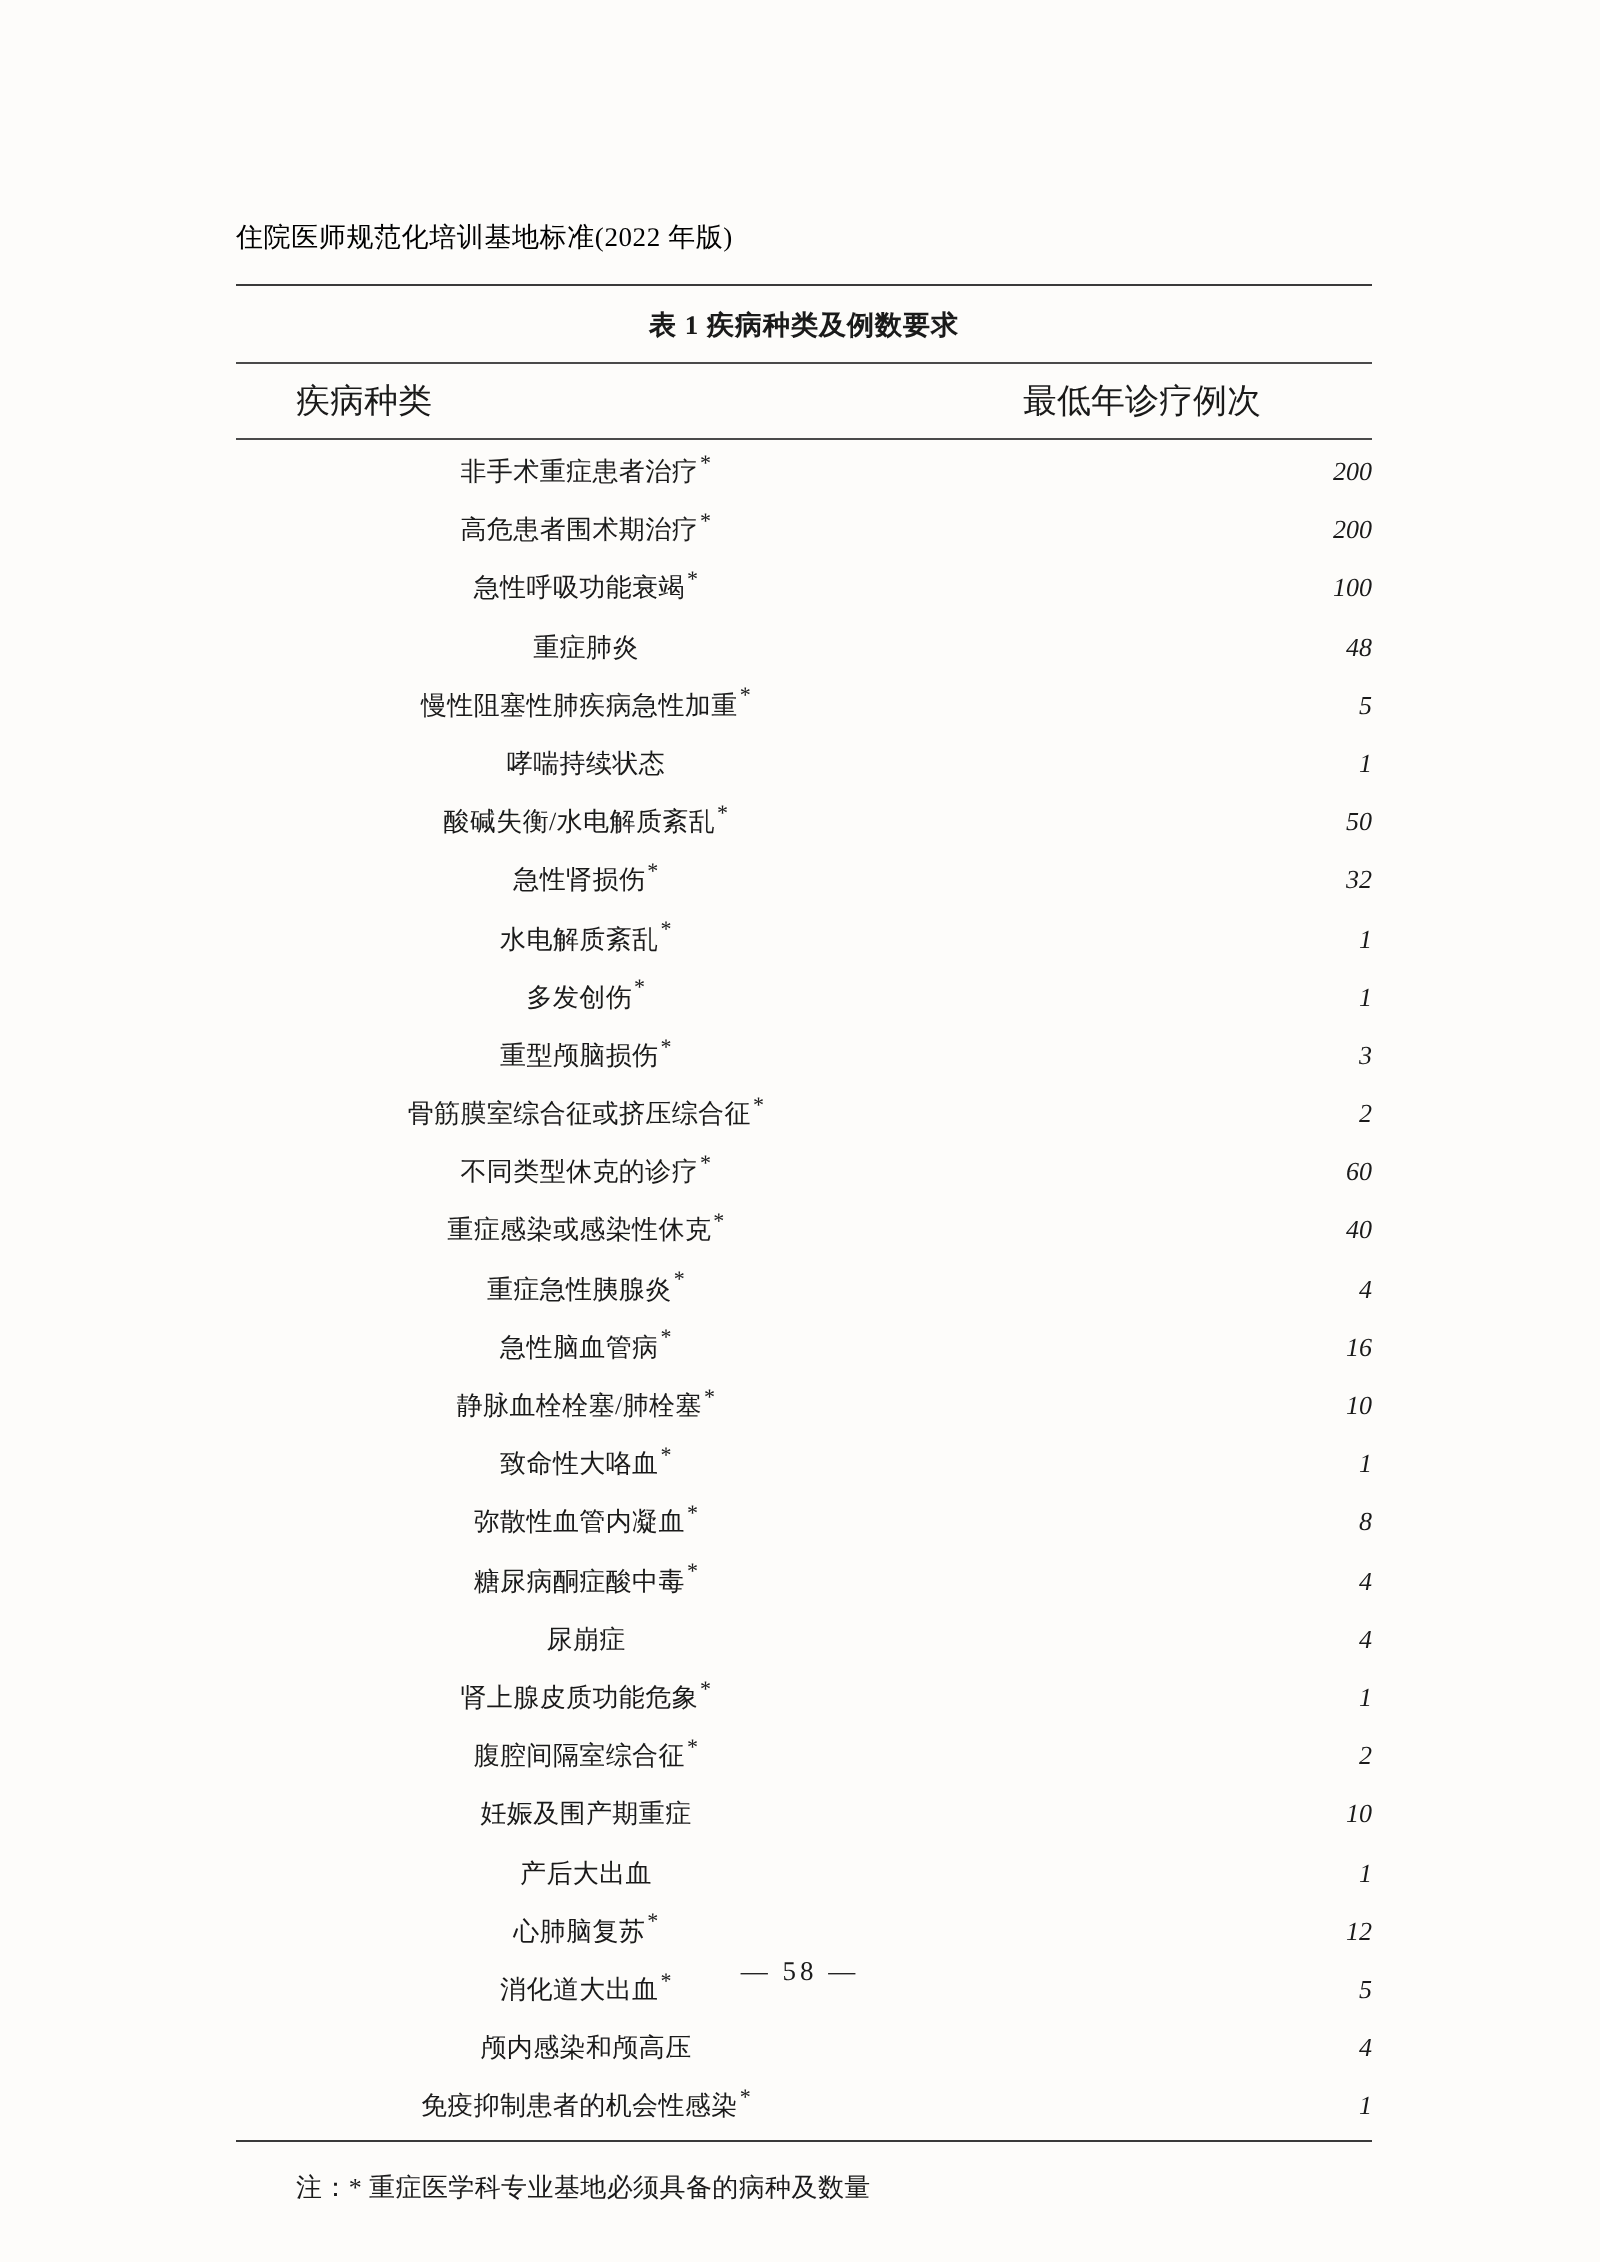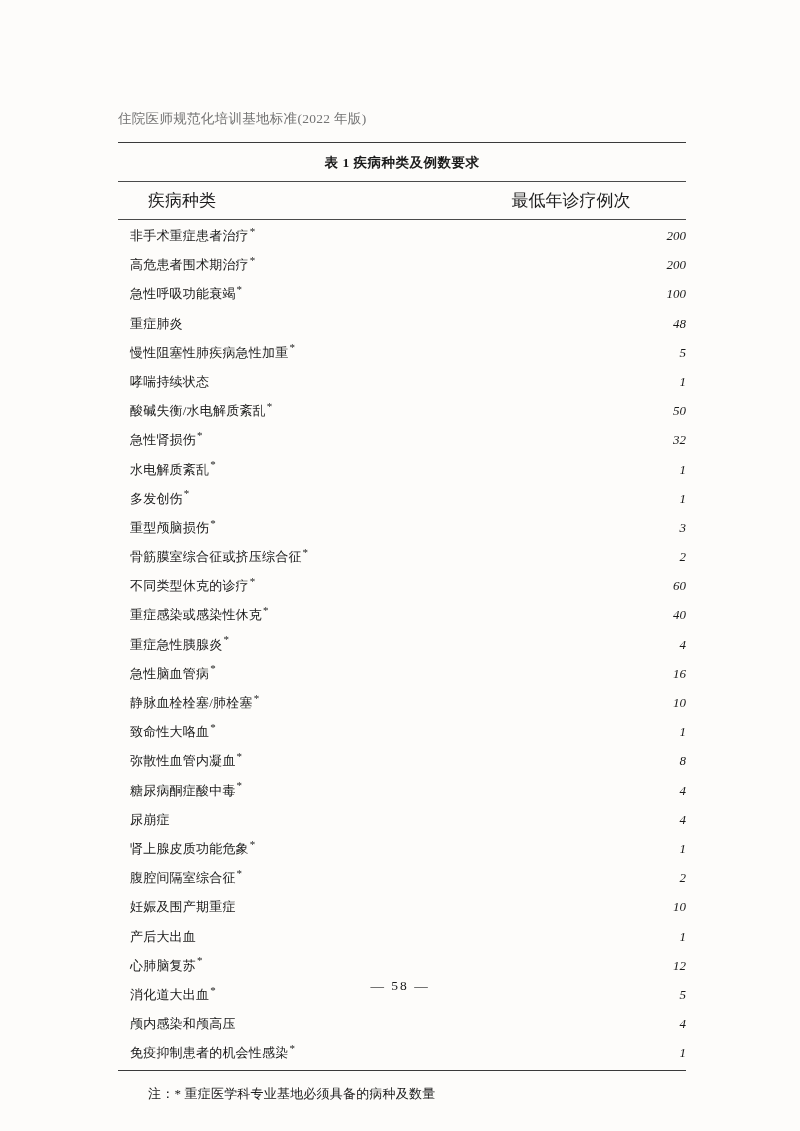--- a/index.html
+++ b/index.html
@@ -23,21 +23,21 @@
   }
   .content {
     position: absolute;
     left: 118px;
     top: 110px;
     width: 568px;
   }
   .running-head {
     font-size: 13.5px;
     letter-spacing: 0.3px;
-    color: #737373;
+    color: #000000;
     margin-bottom: 14px;
     white-space: nowrap;
   }
   .rule-top {
     border-top: 1.3px solid #3a3a3a;
     width: 568px;
     margin: 0;
   }
   .table-caption {
     text-align: center;
@@ -74,20 +74,21 @@
     padding-left: 0;
   }
   table.data td {
     padding: 5.6px 0 5.6px 0;
     font-size: 13px;
     vertical-align: baseline;
   }
   table.data td.c1 {
     padding-left: 12px;
     letter-spacing: 0.2px;
+    text-align: center;
   }
   table.data td.c2 {
     text-align: right;
     width: 230px;
     font-family: "Liberation Serif", "DejaVu Serif", serif;
     font-style: italic;
   }
   .star {
     font-size: 11px;
     vertical-align: super;

